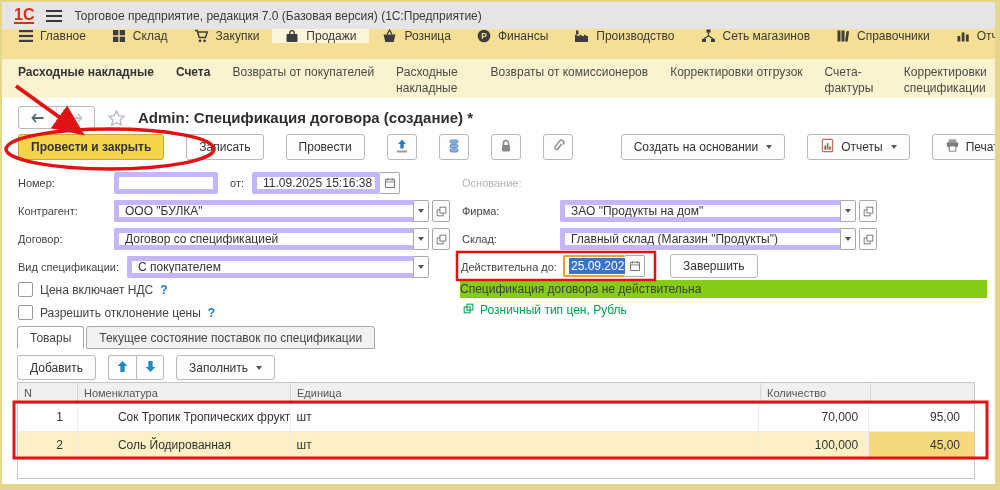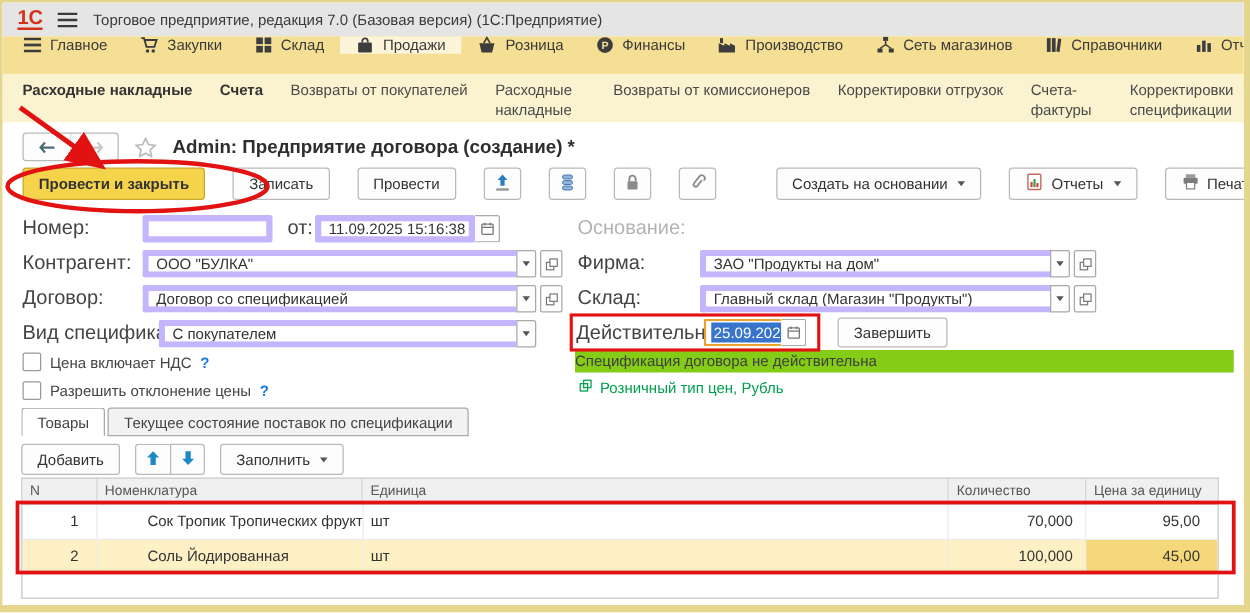--- a/index.html
+++ b/index.html
@@ -27,21 +27,21 @@
   .nav-btn:first-child{border-right:1px solid #dcdcdc;}
   .star{margin-left:12px;display:flex;}
   .ptitle{margin-left:12px;font-size:15px;font-weight:bold;color:#2e2e2e;white-space:nowrap;}
   .toolbar{position:absolute;left:16px;top:36px;display:flex;align-items:center;gap:22px;}
   .btn{display:inline-flex;align-items:center;gap:6px;height:26px;padding:0 12px;background:#fdfdfd;border:1px solid #b9b9b9;border-radius:3px;font-size:12px;color:#333;cursor:pointer;font-family:inherit;white-space:nowrap;}
   .btn.primary{background:#f5d34b;border-color:#c7a62e;font-weight:bold;}
   .icon-btn{width:30px;padding:0;justify-content:center;}
   .caret{width:0;height:0;border-left:3.5px solid transparent;border-right:3.5px solid transparent;border-top:4px solid #555;margin-left:2px;}
   .gap{width:4px;}
   
-  .label{position:absolute;font-size:16px;color:#444;line-height:22px;white-space:nowrap;}
+  .label{position:absolute;font-size:11px;color:#444;line-height:22px;white-space:nowrap;}
   .label.dim{color:#b3b3b3;}
   .field{position:absolute;height:22px;display:flex;align-items:stretch;}
   .box{flex:1;border:5px solid #c4b5fd;border-radius:2px;background:#fff;font-size:12px;color:#333;display:flex;align-items:center;padding:0 6px;box-sizing:border-box;white-space:nowrap;overflow:hidden;}
   .has-dd .box{border-radius:2px 0 0 2px;border-right:none;}
   .dd{width:16px;border:1px solid #a9a9a9;border-radius:0 2px 2px 0;background:#fdfdfd;display:flex;align-items:center;justify-content:center;box-sizing:border-box;cursor:pointer;}
   .dd .caret{margin:0;}
   .cal{width:20px;border:1px solid #a9a9a9;border-left:none;border-radius:0 2px 2px 0;background:#fdfdfd;display:flex;align-items:center;justify-content:center;box-sizing:border-box;cursor:pointer;}
   .open-btn{position:absolute;width:18px;height:22px;border:1px solid #a9a9a9;border-radius:2px;background:#fdfdfd;display:flex;align-items:center;justify-content:center;box-sizing:border-box;cursor:pointer;}
   .box.orange{border:2px solid #eda12d;border-right:none;padding:0 4px;}
   .sel{background:#3874cb;color:#fff;padding:1px 2px;font-size:12px;}
@@ -99,38 +99,38 @@
           <svg width="14" height="12" viewBox="0 0 14 12">
             <rect y="0" width="14" height="2.2" fill="#3d3d3d"></rect>
             <rect y="4.9" width="14" height="2.2" fill="#3d3d3d"></rect>
             <rect y="9.8" width="14" height="2.2" fill="#3d3d3d"></rect>
           </svg>
         </span>
       <span>Главное</span>
     </div>
     <div class="menu-item">
       <span class="mi">
-          <svg width="15" height="14" viewBox="0 0 15 14">
-            <path d="M1 1.5h2.2l2 7h6.3l1.8-5.5H4" fill="none" stroke="#3d3d3d" stroke-width="1.5"></path>
-            <circle cx="6" cy="11.8" r="1.4" fill="#3d3d3d"></circle>
-            <circle cx="10.6" cy="11.8" r="1.4" fill="#3d3d3d"></circle>
-          </svg>
-        </span>
-      <span>Закупки</span>
-    </div>
-    <div class="menu-item">
-      <span class="mi">
           <svg width="14" height="14" viewBox="0 0 14 14">
             <rect x="1" y="1" width="5.3" height="5.3" fill="#3d3d3d"></rect>
             <rect x="7.7" y="1" width="5.3" height="5.3" fill="#3d3d3d"></rect>
             <rect x="1" y="7.7" width="5.3" height="5.3" fill="#3d3d3d"></rect>
             <rect x="7.7" y="7.7" width="5.3" height="5.3" fill="#3d3d3d"></rect>
           </svg>
         </span>
       <span>Склад</span>
+    </div>
+    <div class="menu-item">
+      <span class="mi">
+          <svg width="15" height="14" viewBox="0 0 15 14">
+            <path d="M1 1.5h2.2l2 7h6.3l1.8-5.5H4" fill="none" stroke="#3d3d3d" stroke-width="1.5"></path>
+            <circle cx="6" cy="11.8" r="1.4" fill="#3d3d3d"></circle>
+            <circle cx="10.6" cy="11.8" r="1.4" fill="#3d3d3d"></circle>
+          </svg>
+        </span>
+      <span>Закупки</span>
     </div>
     <div class="menu-item active">
       <span class="mi">
           <svg width="14" height="14" viewBox="0 0 14 14">
             <rect x="1.5" y="5" width="11" height="8" rx="1" fill="#3d3d3d"></rect>
             <path d="M4.8 5V3.8a2.2 2.2 0 014.4 0V5" fill="none" stroke="#3d3d3d" stroke-width="1.4"></path>
           </svg>
         </span>
       <span>Продажи</span>
     </div>
@@ -219,21 +219,21 @@
           <svg width="14" height="10" viewBox="0 0 14 10">
               <path d="M9 1l3.5 4L9 9M12.5 5h-11" stroke="#c6c6c6" stroke-width="1.8" fill="none"></path>
             </svg>
         </div>
       </div>
       <span class="star">
         <svg width="19" height="18" viewBox="0 0 19 18">
             <path d="M9.5 1.8l2.3 4.8 5.2.7-3.8 3.6 1 5.2-4.7-2.6-4.7 2.6 1-5.2L2 7.3l5.2-.7z" fill="none" stroke="#bcbcbc" stroke-width="1.4"></path>
           </svg>
       </span>
-      <span class="ptitle">Admin: Предприятие договора (создание) *</span>
+      <span class="ptitle">Admin: Спецификация договора (создание) *</span>
     </div>
 
     <div class="toolbar">
       <button class="btn primary">
         <span>Провести и закрыть</span>
       </button>
       <button class="btn">
         <span>Записать</span>
       </button>
       <button class="btn">
@@ -429,21 +429,20 @@
         <span class="caret"></span>
       </button>
     </div>
 
     <div class="table" style="left:15px;top:284px;width:958px;height:97px">
       <div class="thead">
         <div class="th c-n">N</div>
         <div class="th c-name">Номенклатура</div>
         <div class="th c-unit">Единица</div>
         <div class="th c-qty">Количество</div>
-        <div class="th c-price">Цена за единицу</div>
       </div>
       <div class="tr">
         <div class="td c-n">1</div>
         <div class="td c-name">Сок Тропик Тропических фрукт…</div>
         <div class="td c-unit">шт</div>
         <div class="td c-qty">70,000</div>
         <div class="td c-price">95,00</div>
       </div>
       <div class="tr hl">
         <div class="td c-n">2</div>

